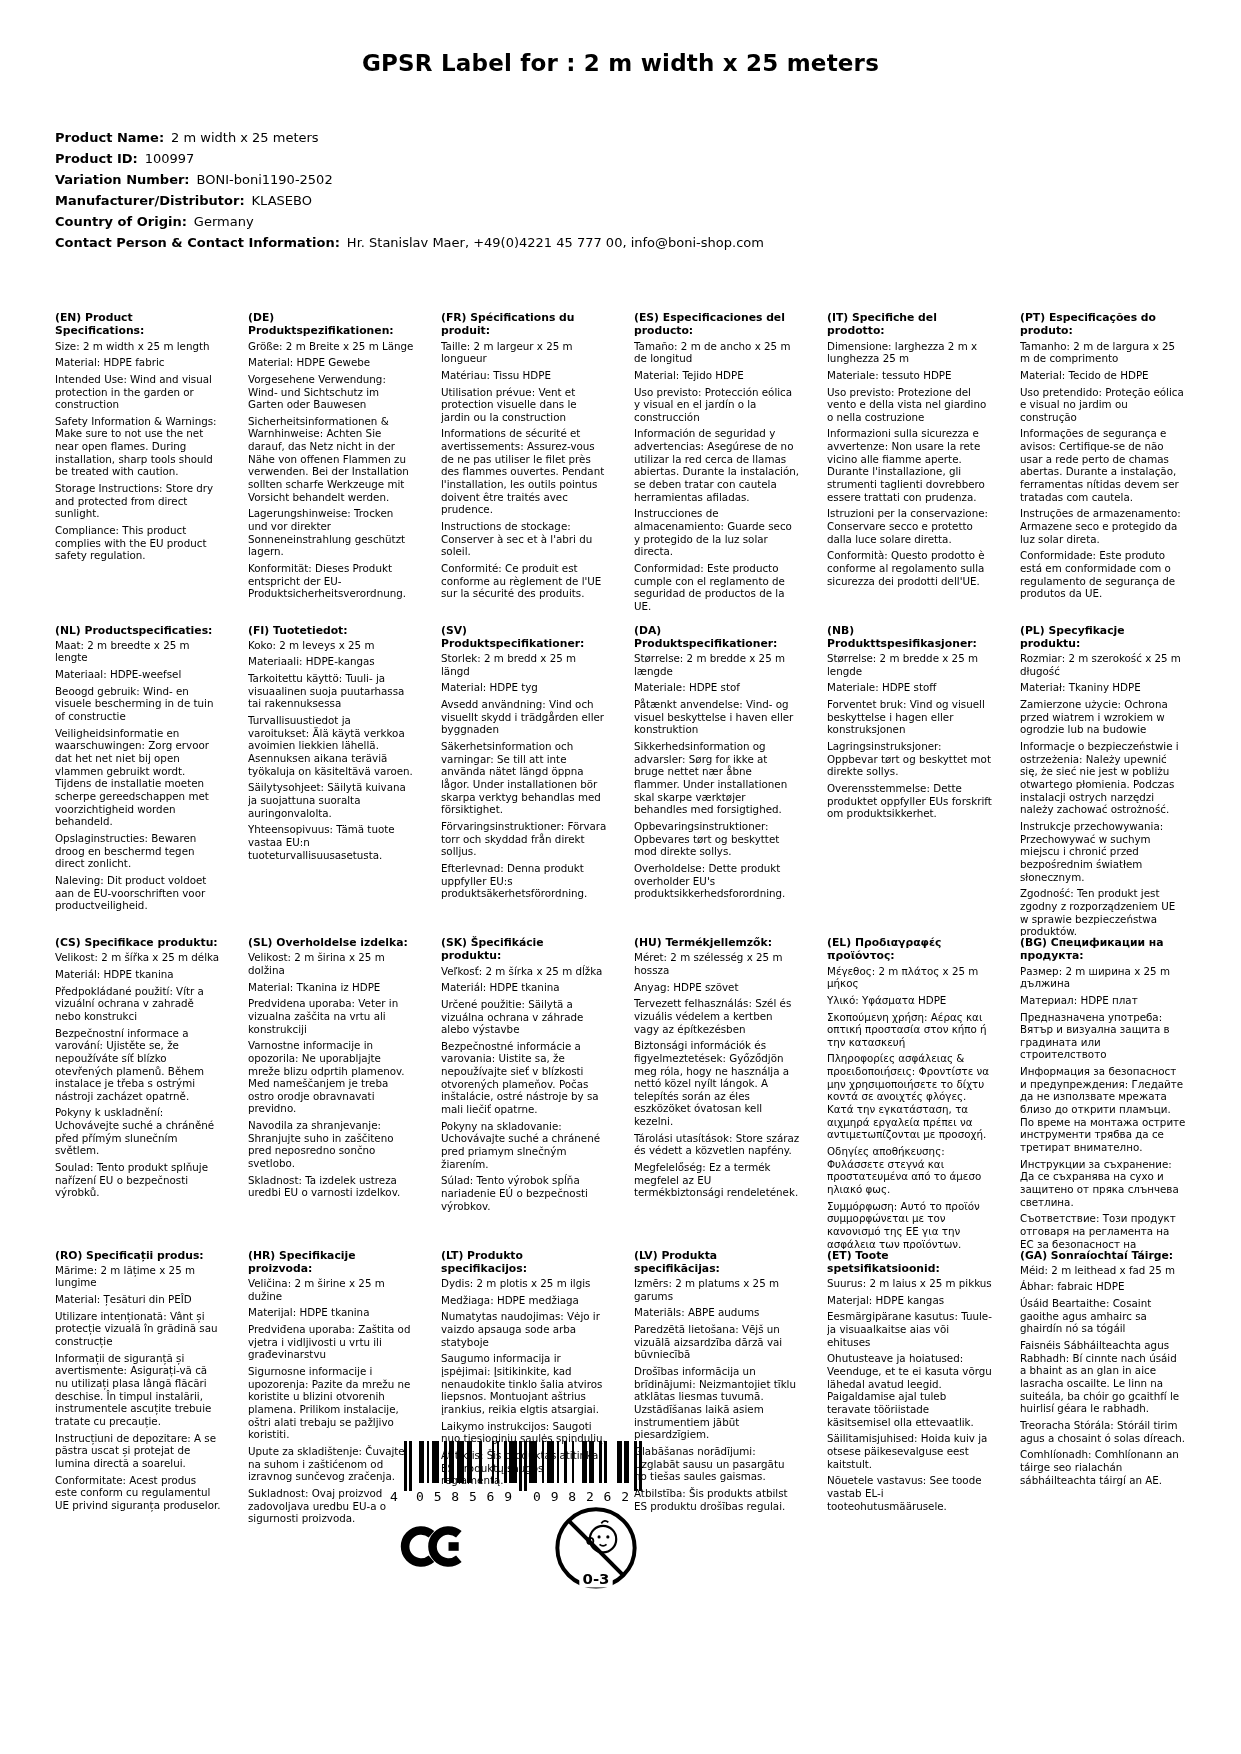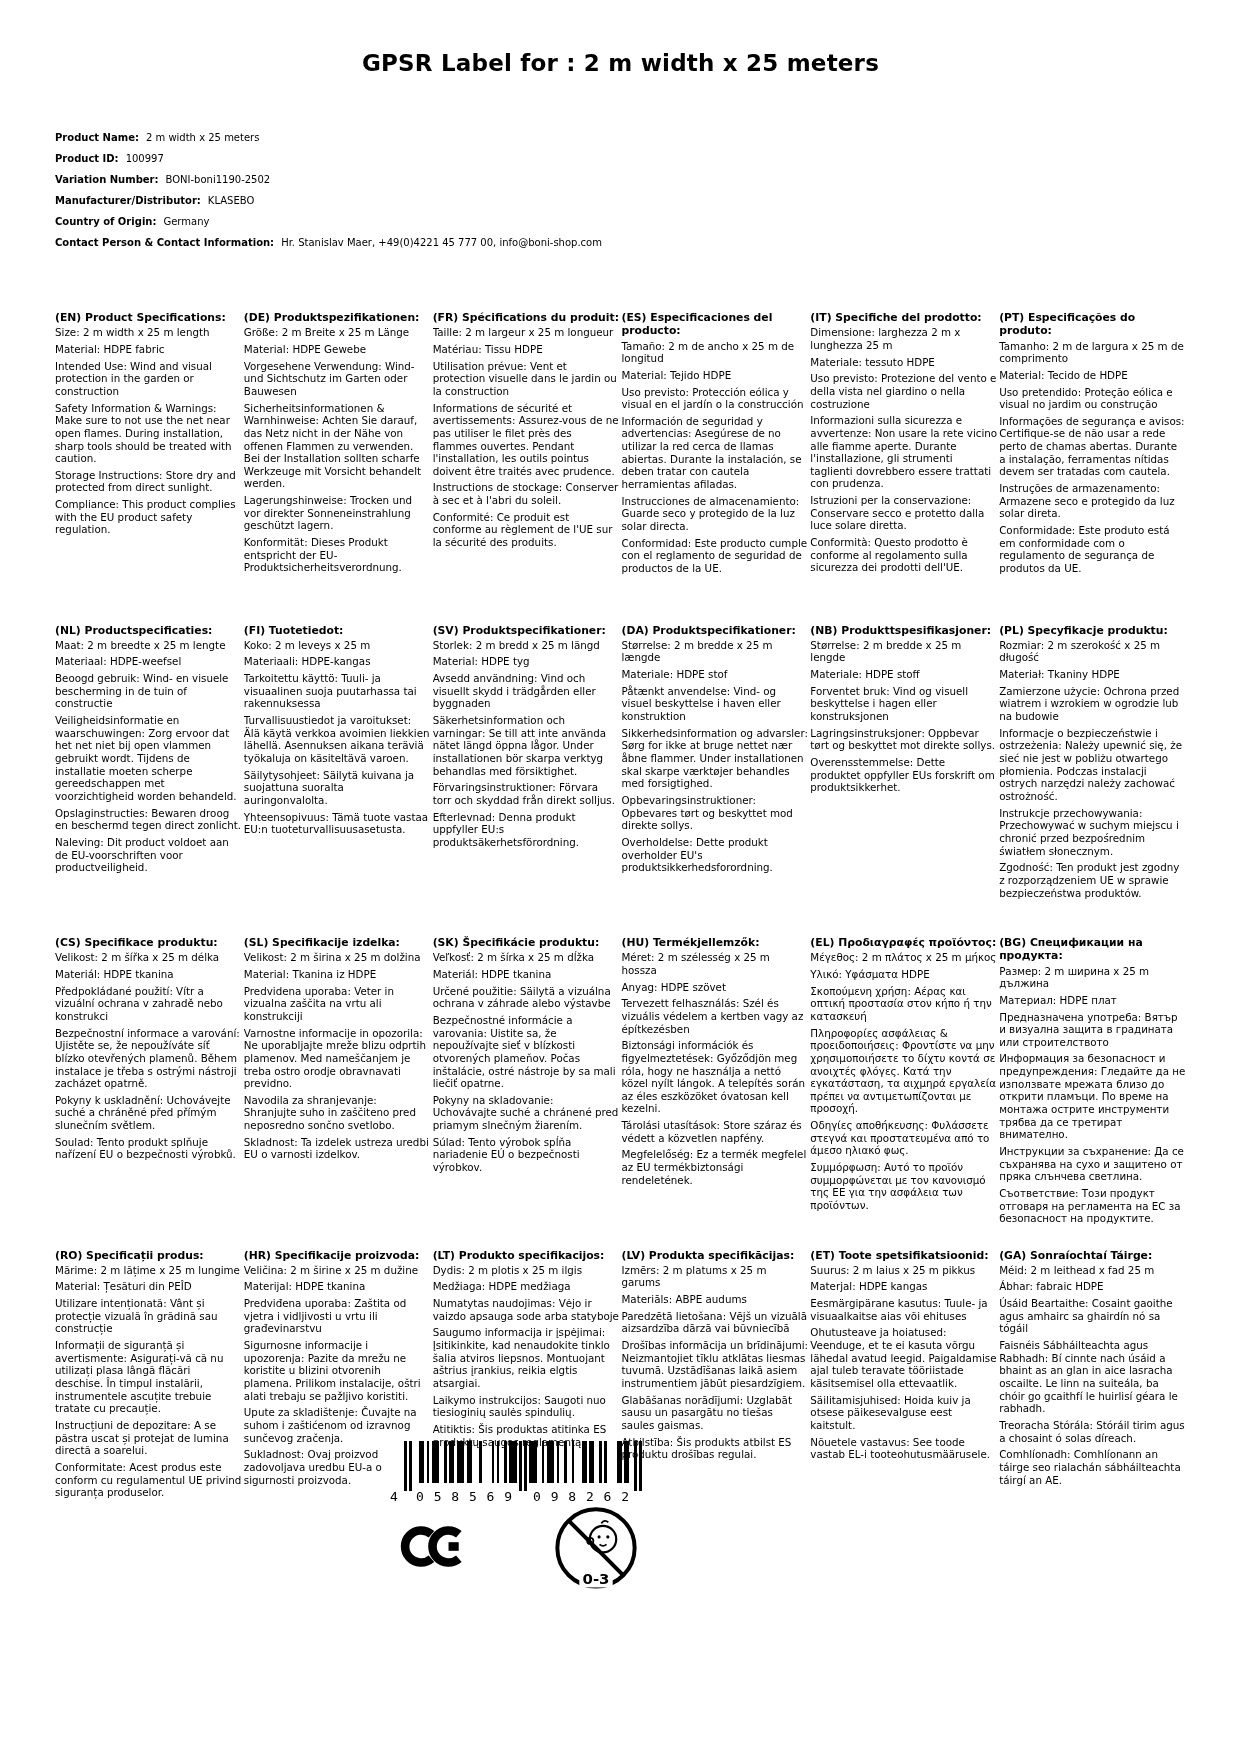--- a/index.html
+++ b/index.html
@@ -1,24 +1,24 @@
 <!DOCTYPE html>
 <html><head>
 <meta charset="utf-8">
 <style>
   html,body{margin:0;padding:0;background:#fff;}
   .page{position:relative;width:1241px;height:1754px;background:#ffffff;color:#000;
         font-family:"DejaVu Sans","Liberation Sans",sans-serif;overflow:hidden;}
   .page-title{position:absolute;top:50px;left:0;right:0;margin:0;text-align:center;
         font-size:23px;font-weight:bold;letter-spacing:.2px;}
-  .product-info{position:absolute;top:127px;left:55px;font-size:10px;line-height:21px;}
+  .product-info{position:absolute;top:127px;left:55px;font-size:13px;line-height:21px;}
   .pi-label{font-weight:bold;}
   .pi-value{margin-left:7px;}
   #lang-grid{position:absolute;top:311px;left:55px;width:1131px;display:grid;
-        grid-template-columns:repeat(6,1fr);column-gap:2px;grid-auto-rows:312.5px;}
+        grid-template-columns:repeat(6,1fr);column-gap:27px;grid-auto-rows:312.5px;}
   .block{overflow:hidden;font-size:10.3px;line-height:1.23;}
   .block-heading{font-weight:bold;font-size:10.8px;margin:0 0 2px 0;}
   .block p{margin:4px 0 0 0;}
   .block p:first-of-type{margin-top:2px;}
   #barcode{position:absolute;left:388px;top:1441px;}
   #barcode text{font-family:"DejaVu Sans Mono","Liberation Mono",monospace;font-size:13px;fill:#000;}
   #ce-mark{position:absolute;left:400px;top:1522px;}
   #age-mark{position:absolute;left:552px;top:1504px;}
   #age-mark text{font-family:"DejaVu Sans","Liberation Sans",sans-serif;font-weight:bold;font-size:17px;fill:#000;}
 </style>
@@ -161,21 +161,21 @@
       <div class="block">
         <div class="block-heading">(CS) Specifikace produktu:</div>
         <p>Velikost: 2 m šířka x 25 m délka</p>
         <p>Materiál: HDPE tkanina</p>
         <p>Předpokládané použití: Vítr a vizuální ochrana v zahradě nebo konstrukci</p>
         <p>Bezpečnostní informace a varování: Ujistěte se, že nepoužíváte síť blízko otevřených plamenů. Během instalace je třeba s ostrými nástroji zacházet opatrně.</p>
         <p>Pokyny k uskladnění: Uchovávejte suché a chráněné před přímým slunečním světlem.</p>
         <p>Soulad: Tento produkt splňuje nařízení EU o bezpečnosti výrobků.</p>
       </div>
       <div class="block">
-        <div class="block-heading">(SL) Specifikacije izdelka:</div>
+        <div class="block-heading">(SL) Overholdelse izdelka:</div>
         <p>Velikost: 2 m širina x 25 m dolžina</p>
         <p>Material: Tkanina iz HDPE</p>
         <p>Predvidena uporaba: Veter in vizualna zaščita na vrtu ali konstrukciji</p>
         <p>Varnostne informacije in opozorila: Ne uporabljajte mreže blizu odprtih plamenov. Med nameščanjem je treba ostro orodje obravnavati previdno.</p>
         <p>Navodila za shranjevanje: Shranjujte suho in zaščiteno pred neposredno sončno svetlobo.</p>
         <p>Skladnost: Ta izdelek ustreza uredbi EU o varnosti izdelkov.</p>
       </div>
       <div class="block">
         <div class="block-heading">(SK) Špecifikácie produktu:</div>
         <p>Veľkosť: 2 m šírka x 25 m dĺžka</p>

